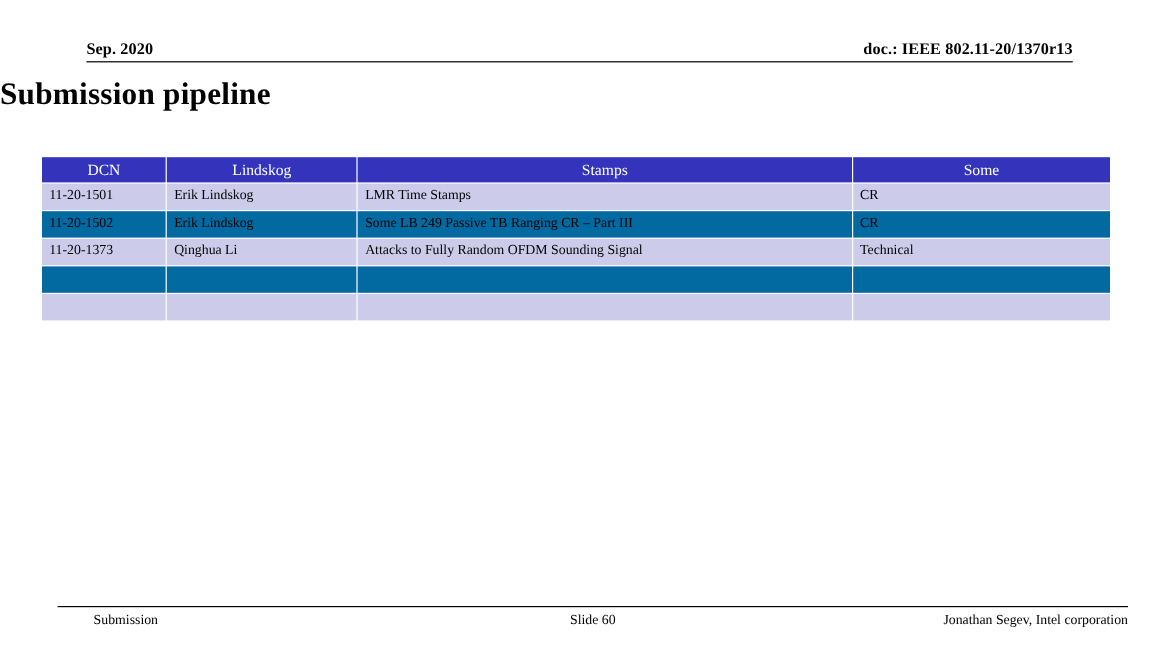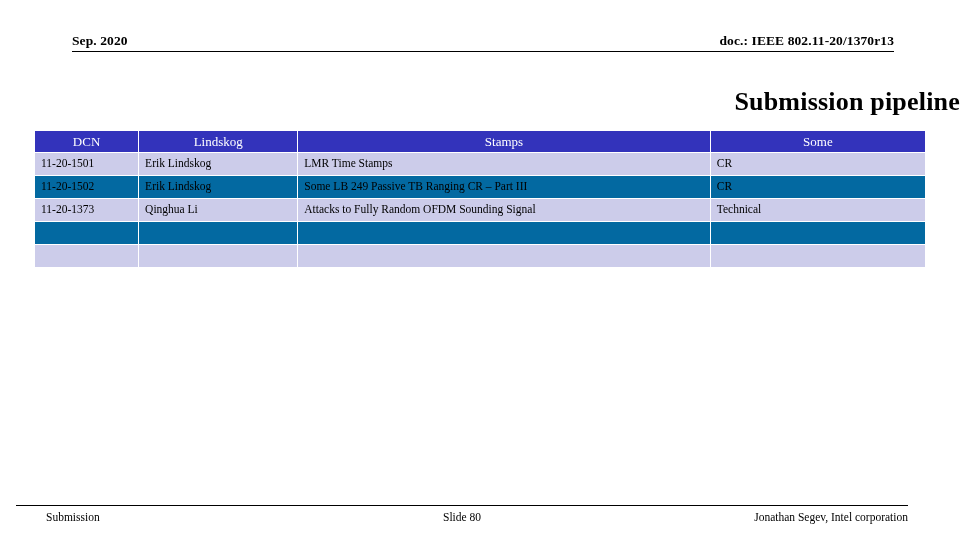--- a/index.html
+++ b/index.html
@@ -49,22 +49,22 @@
     font-weight: bold;
     letter-spacing: 0.1px;
     white-space: nowrap;
   }
 
   
   .slide-title {
     position: absolute;
     left: 0;
     right: 0;
-    top: 87px;
-    text-align: right;
+    top: 64px;
+    text-align: left;
     font-size: 26px;
     font-weight: bold;
     letter-spacing: 0.2px;
   }
 
   
   .pipeline-table {
     position: absolute;
     left: 34px;
     top: 130px;
@@ -97,21 +97,21 @@
   .col-pres  { width: 158px; }
   .col-title { width: 411px; }
   .col-time  { width: 214px; }
 
   .row-a td { background: #ccccea; }
   .row-b td { background: #0369a1; }
 
   
   .slide-footer {
     position: absolute;
-    left: 16px;
+    left: 48px;
     top: 505px;
     width: 892px;
     height: 26px;
   }
   .slide-footer .rule {
     position: absolute;
     left: 0;
     right: 0;
     top: 0;
     border-top: 1.2px solid #000000;
@@ -184,15 +184,15 @@
       <td></td>
       <td></td>
       <td></td>
     </tr>
   </tbody>
 </table>
 
 <div class="slide-footer">
   <div class="rule"></div>
   <div class="ftr-left">Submission</div>
-  <div class="ftr-center">Slide 80</div>
+  <div class="ftr-center">Slide 60</div>
   <div class="ftr-right">Jonathan Segev, Intel corporation</div>
 </div>
 
 </body></html>

